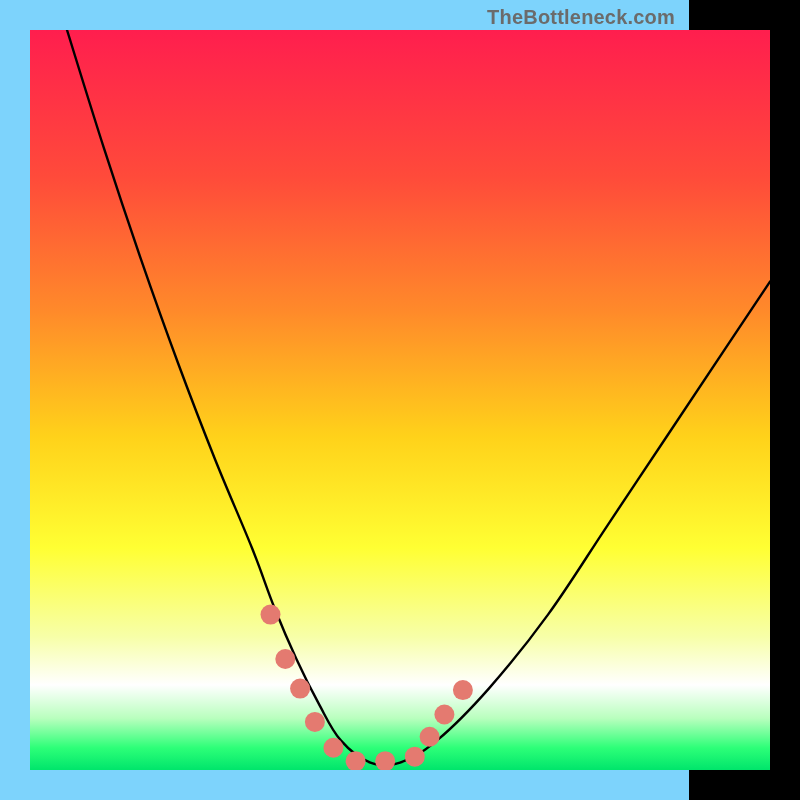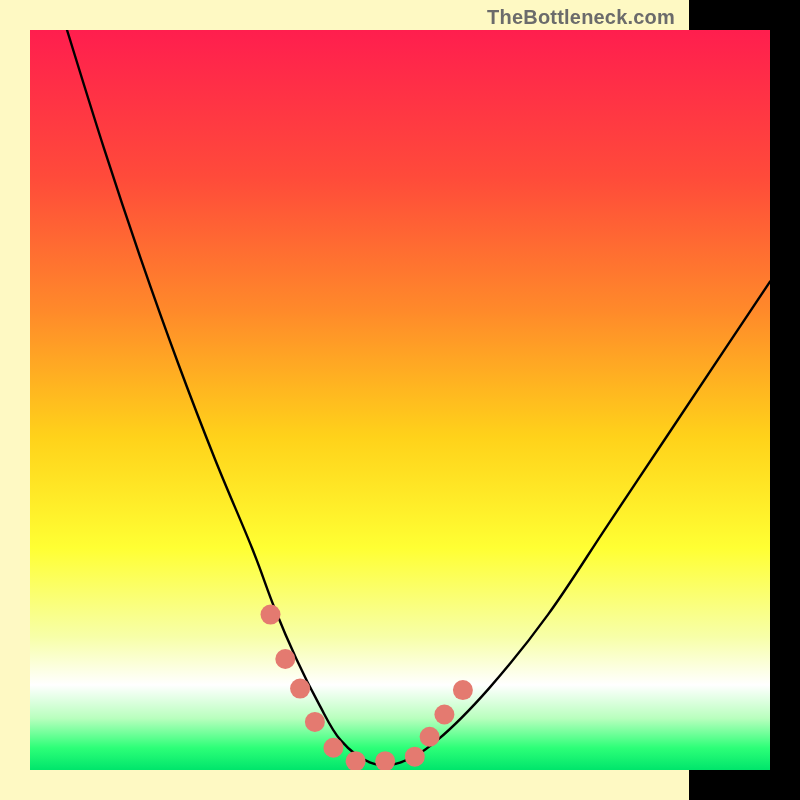--- a/index.html
+++ b/index.html
@@ -7,21 +7,21 @@
     padding: 0;
     width: 800px;
     height: 800px;
     background: #000;
     overflow: hidden;
   }
   .stage {
     position: relative;
     width: 689px;
     height: 800px;
-    background: #fef9c3;
+    background: #7dd3fc;
   }
   .plot {
     position: absolute;
     left: 30px;
     top: 30px;
     width: 740px;
     height: 740px;
   }
   .watermark {
     position: absolute;

